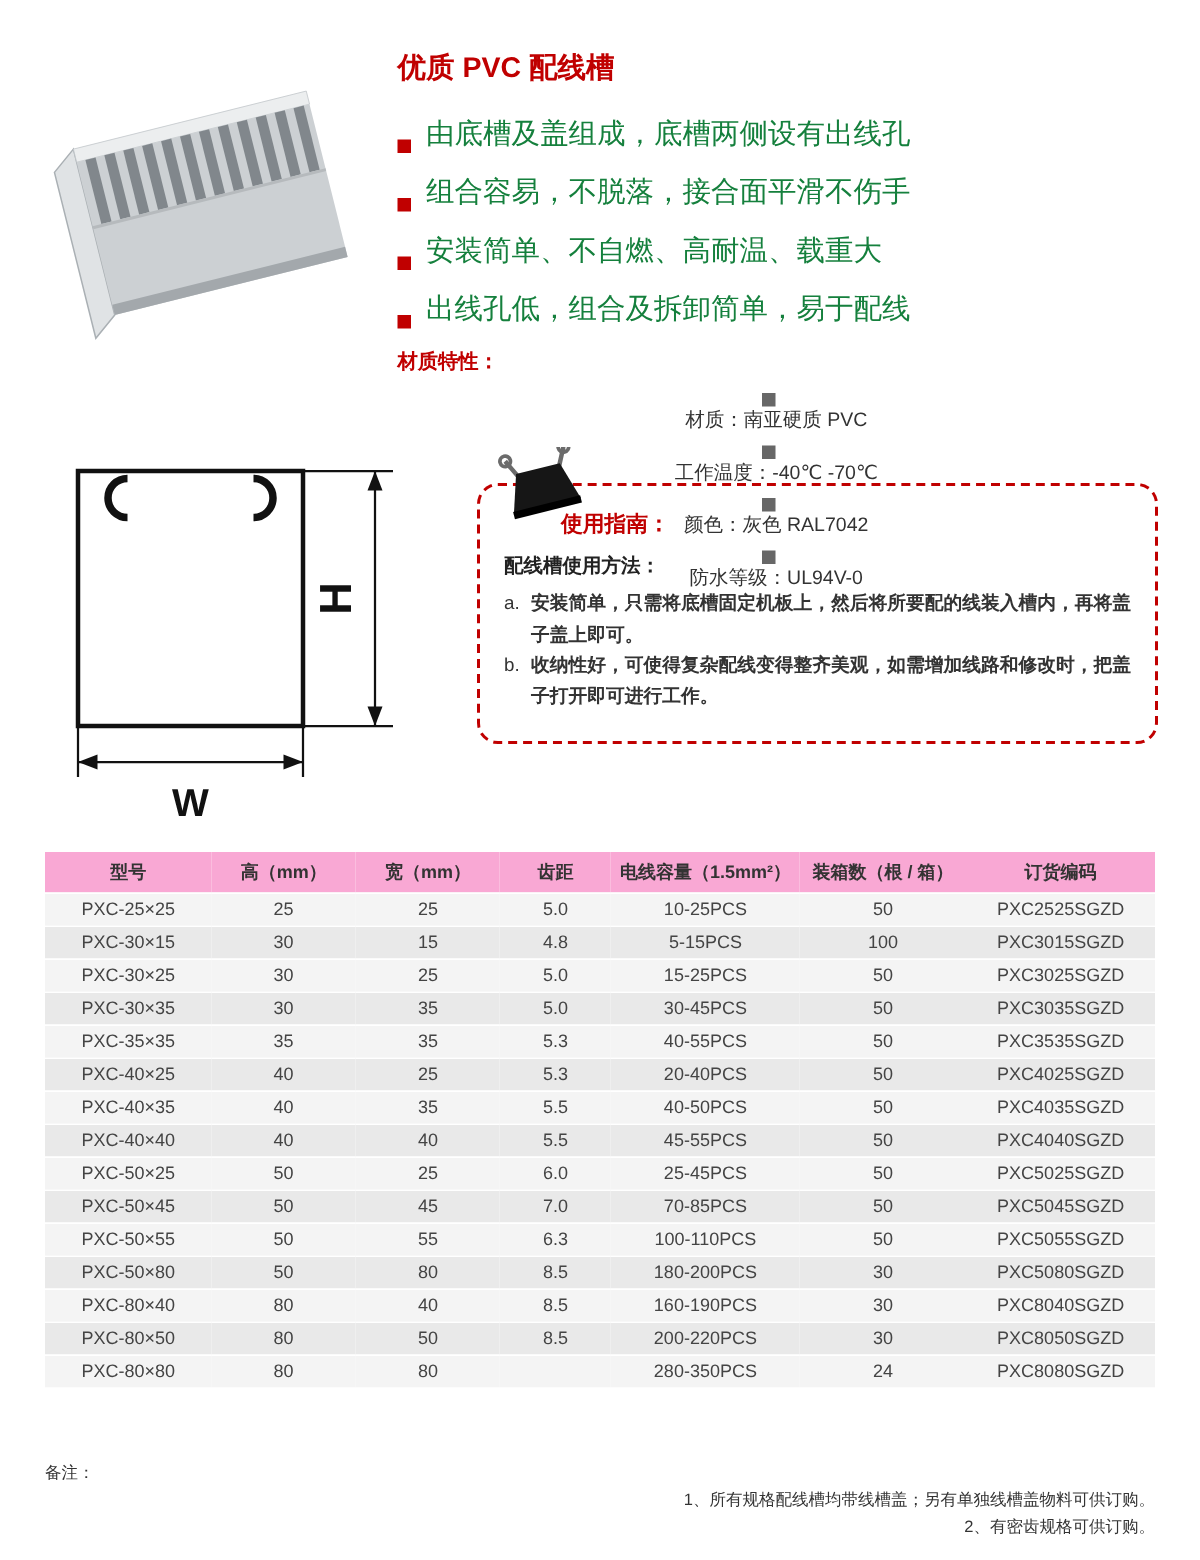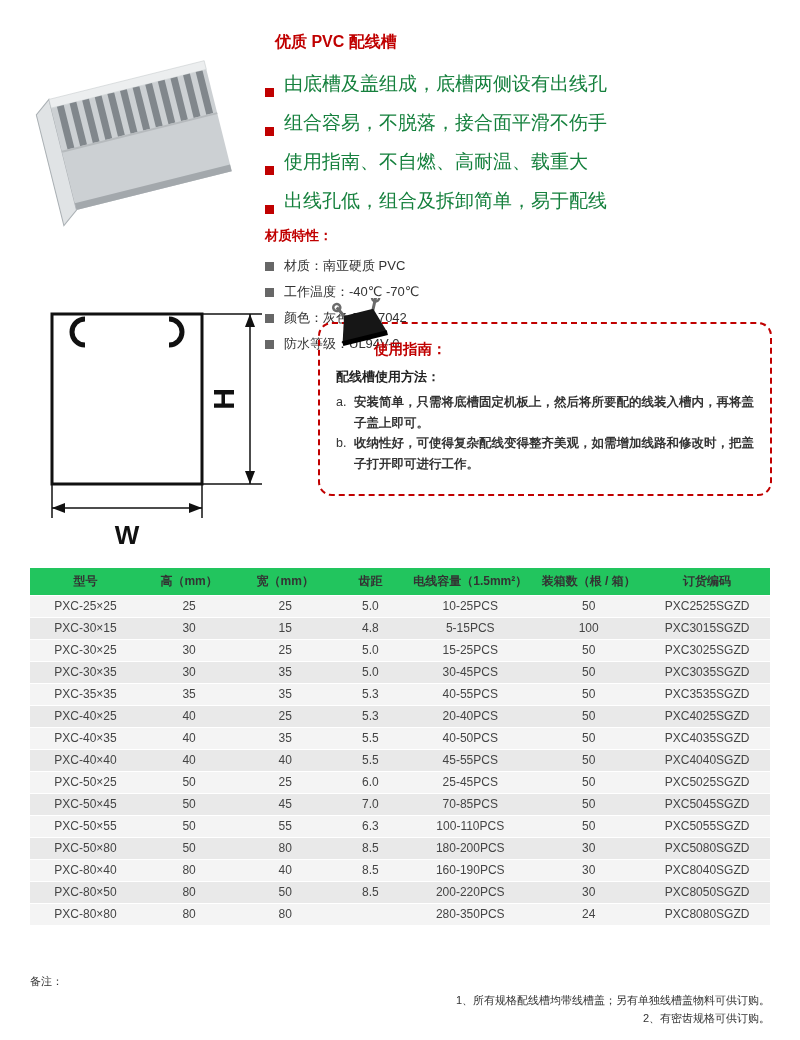--- a/index.html
+++ b/index.html
@@ -4,43 +4,43 @@
 <style>
   :root { --accent: #c00000; }
   * { box-sizing: border-box; margin: 0; padding: 0; }
   html, body { background: #ffffff; }
   body { font-family: "Liberation Sans", "DejaVu Sans", sans-serif; color: #333; }
   .page { position: relative; width: 800px; height: 1040px; background: #fff; overflow: hidden; }
 
   
   .photo { position: absolute; left: 35px; top: 22px; width: 205px; height: 250px; }
   .info { position: absolute; left: 265px; top: 32px; width: 505px; }
-  .title { font-size: 16px; font-weight: bold; color: var(--accent); margin-bottom: 18px; margin-left: 10px; }
+  .title { font-size: 19px; font-weight: bold; color: var(--accent); margin-bottom: 18px; }
   .feat-row { display: flex; align-items: flex-end; margin-bottom: 13px; font-size: 19px; color: #15803d; }
-  .mat-row { display: flex; align-items: center; margin-bottom: 8px; font-size: 13px; color: #333; }
+  .mat-row { display: flex; align-items: center; margin-bottom: 8px; font-size: 13px; color: #333; flex-direction: column; }
   .sq { width: 9px; height: 9px; flex: none; margin-right: 10px; display: inline-block; }
   .sq-red { background: var(--accent); }
   .sq-gray { background: #676767; }
   .mat-title { font-size: 13.5px; font-weight: bold; color: var(--accent); margin: 6px 0 12px 0; }
 
   
   .diagram { position: absolute; left: 40px; top: 302px; width: 230px; height: 248px; }
   .guide-box { position: absolute; left: 318px; top: 322px; width: 454px; height: 174px;
                border: 2px dashed var(--accent); border-radius: 14px; padding: 16px 16px 10px 16px; }
   .clip { position: absolute; top: -26px; left: 12px; width: 60px; height: 52px; }
   .guide-title { font-size: 14.5px; font-weight: bold; color: var(--accent); margin: 0 0 9px 38px; }
   .guide-subtitle { font-size: 13px; font-weight: bold; color: #222; margin-bottom: 6px; }
   .guide-item { display: flex; font-size: 12.5px; line-height: 1.65; color: #333; }
   .guide-prefix { width: 18px; flex: none; }
   .guide-text { flex: 1; font-weight: bold; }
 
   
   .spec { position: absolute; left: 30px; top: 568px; width: 740px; }
   table { width: 100%; border-collapse: collapse; table-layout: fixed; }
-  th { background: #22c55e; font-size: 12px; font-weight: bold; color: #333; height: 27px;
+  th { background: #f9a8d4; font-size: 12px; font-weight: bold; color: #333; height: 27px;
        text-align: center; border-bottom: 1px solid #fff; }
   td { font-size: 12px; color: #444; height: 22px; text-align: center; border-bottom: 1px solid #fff; }
   tbody tr:nth-child(odd) td { background: #f4f4f4; }
   tbody tr:nth-child(even) td { background: #e9e9e9; }
 
   
   .notes { position: absolute; left: 30px; top: 974px; width: 740px; font-size: 11px; color: #333; }
   .notes .note-title { margin-bottom: 4px; }
   .note-line { margin-bottom: 3px; line-height: 1.4; text-align: right; }
 </style>
@@ -81,21 +81,21 @@
         <div class="feat-row">
           <span class="sq sq-red"></span>
           <span class="feat-text">由底槽及盖组成，底槽两侧设有出线孔</span>
         </div>
         <div class="feat-row">
           <span class="sq sq-red"></span>
           <span class="feat-text">组合容易，不脱落，接合面平滑不伤手</span>
         </div>
         <div class="feat-row">
           <span class="sq sq-red"></span>
-          <span class="feat-text">使用指南、不自燃、高耐温、载重大</span>
+          <span class="feat-text">安装简单、不自燃、高耐温、载重大</span>
         </div>
         <div class="feat-row">
           <span class="sq sq-red"></span>
           <span class="feat-text">出线孔低，组合及拆卸简单，易于配线</span>
         </div>
       </div>
     <h2 class="mat-title">材质特性：</h2>
     <div class="material-list">
         <div class="mat-row">
           <span class="sq sq-gray"></span>

